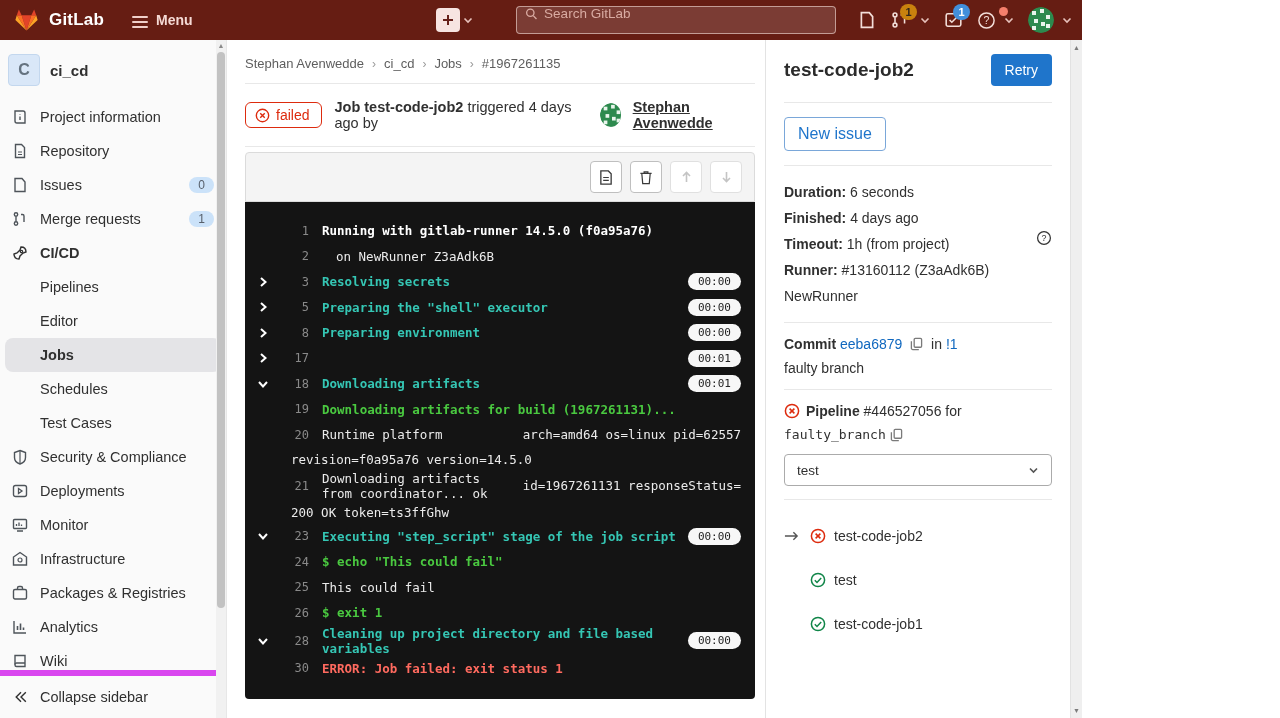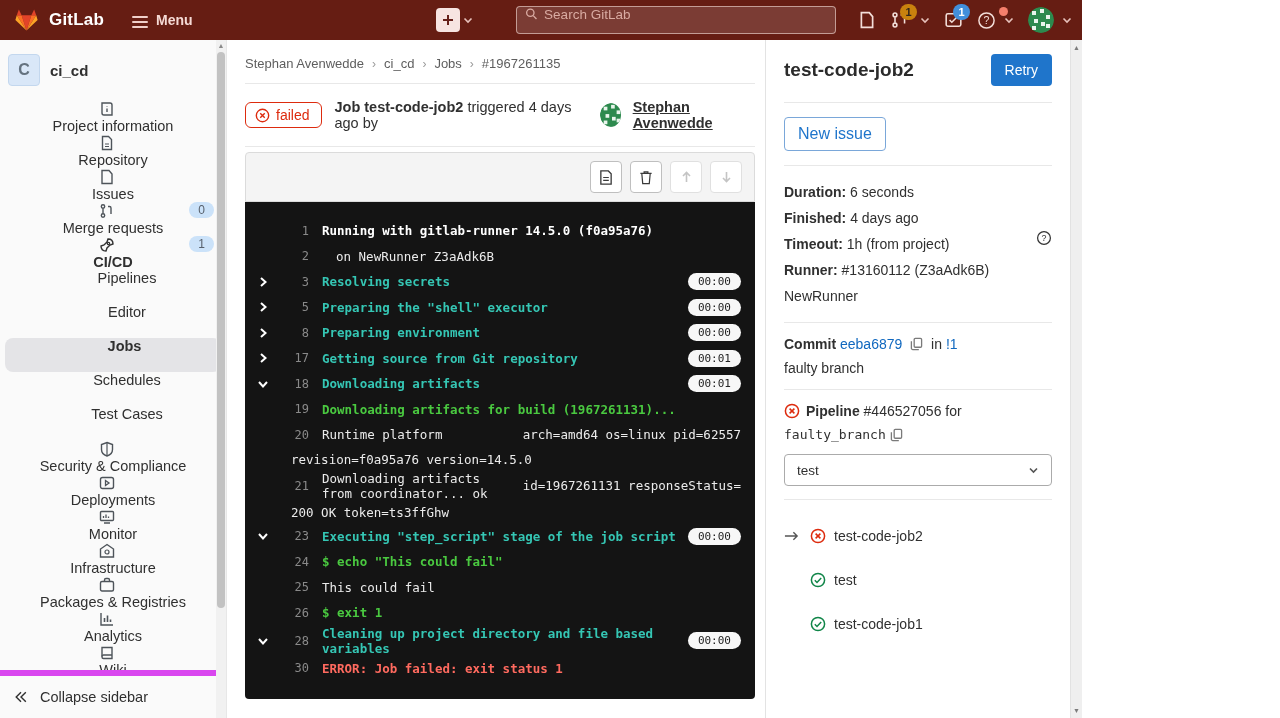--- a/index.html
+++ b/index.html
@@ -13,21 +13,21 @@
   .nav-left { display:flex; align-items:center; gap:10px; }
   .brand { color:#fff; font-size:17px; font-weight:700; letter-spacing:.2px; margin-right:18px; cursor:pointer; }
   .menu-btn { display:flex; align-items:flex-end; gap:8px; color:#f5d9d4; font-size:14px; font-weight:600;
     background:none; border:none; cursor:pointer; }
   .hamburger { width:16px; height:12px; display:flex; flex-direction:column; justify-content:space-between; }
   .hamburger i { display:block; height:2px; background:#f0cfc9; border-radius:1px; }
   .nav-right { display:flex; align-items:center; gap:14px; }
   .plus-box { width:24px; height:24px; background:#f7e4e1; border-radius:4px; display:flex;
     align-items:center; justify-content:center; color:#66201a; font-weight:700; cursor:pointer; }
   .nav-search { width:320px; height:28px; background:rgba(255,255,255,.14); border:1px solid rgba(255,235,230,.55);
-    border-radius:4px; display:flex; align-items:flex-start; padding:0 8px; gap:6px; margin-right:8px;margin-left:29px; }
+    border-radius:4px; display:flex; align-items:flex-end; padding:12px 8px; gap:6px; margin-right:8px;margin-left:29px; }
   .nav-search input { background:transparent; border:none; outline:none; color:#ecc9c2; font-size:13.5px; width:100%; }
   .nav-search input::placeholder { color:#d9aba2; }
   .nav-ic { position:relative; display:flex; align-items:center; cursor:pointer; color:#f3ded9; gap:3px; }
   .cnt { position:absolute; top:-7px; left:10px; min-width:17px; height:16px; border-radius:9px;
     font-size:11px; font-weight:700; display:flex; align-items:center; justify-content:center; padding:0 4px; }
   .cnt-orange { background:#c9820e; color:#33271c; }
   .cnt-blue { background:#428fdc; color:#fff; }
   .dot { position:absolute; top:-4px; right:6px; width:9px; height:9px; border-radius:50%; background:#f57f6c; }
   .avatar-nav { width:26px; height:26px; border-radius:50%; overflow:hidden; }
 
@@ -36,21 +36,21 @@
 
   
   .sidebar { width:227px; background:#fafafa; border-right:1px solid #e7e7e7; position:relative;
     display:flex; flex-direction:column; flex:none; }
   .side-scroll { flex:1; overflow:hidden; padding-top:6px; }
   .project-row { display:flex; align-items:center; gap:10px; padding:8px 8px 14px 8px; }
   .proj-avatar { width:32px; height:32px; border-radius:4px; background:#d9e7f8; border:1px solid #c3d7ee;
     color:#64727f; font-weight:600; font-size:16px; display:flex; align-items:center; justify-content:center; }
   .proj-name { font-size:15px; font-weight:600; color:#303030; }
   .side-item { display:flex; align-items:center; height:34px; padding:0 12px 0 12px; color:#303030;
-    font-size:14.5px; cursor:pointer;flex-direction:column; }
+    font-size:14.5px; cursor:pointer; }
   .side-item .ic { width:18px; height:18px; margin-right:10px; color:#4e545a; flex:none; display:flex; align-items:center; }
   .side-item.section-active { font-weight:700; }
   .side-item.subitem { padding-left:40px; color:#303030; }
   .side-item.active-item { background:#e4e4e7; border-radius:8px; margin:0 5px; padding-left:35px; font-weight:700; }
   .sbadge { margin-left:auto; background:#cbe2f9; color:#57606c; font-size:12px; border-radius:10px;
     padding:1px 9px; font-weight:400; }
   .collapse-row { height:48px; border-top:6px solid #d946ef; display:flex; align-items:center;
     padding:0 14px; gap:12px; font-size:14.5px; color:#303030; cursor:pointer; background:#fafafa; }
   .side-sb { position:absolute; top:0; right:0; width:10px; bottom:0; background:#f1f1f1; }
   .side-sb .arr { color:#8a8a8a; font-size:7px; text-align:center; display:block; padding-top:2px; }
@@ -512,21 +512,20 @@
 
   <div class="log-line">
     <div class="row">
       <span class="chev-col">
         <svg width="12" height="12" viewBox="0 0 12 12">
                   <path d="M4 2l4.5 4L4 10" fill="none" stroke="#fff" stroke-width="2"></path>
                 </svg>
 
       </span>
       <a class="lnum">17</a>
-      <span class="ltext t-sec">Getting source from Git repository</span>
 
       <span class="dur">00:01</span>
     </div>
 
   </div>
 
   <div class="log-line">
     <div class="row">
       <span class="chev-col">
 

